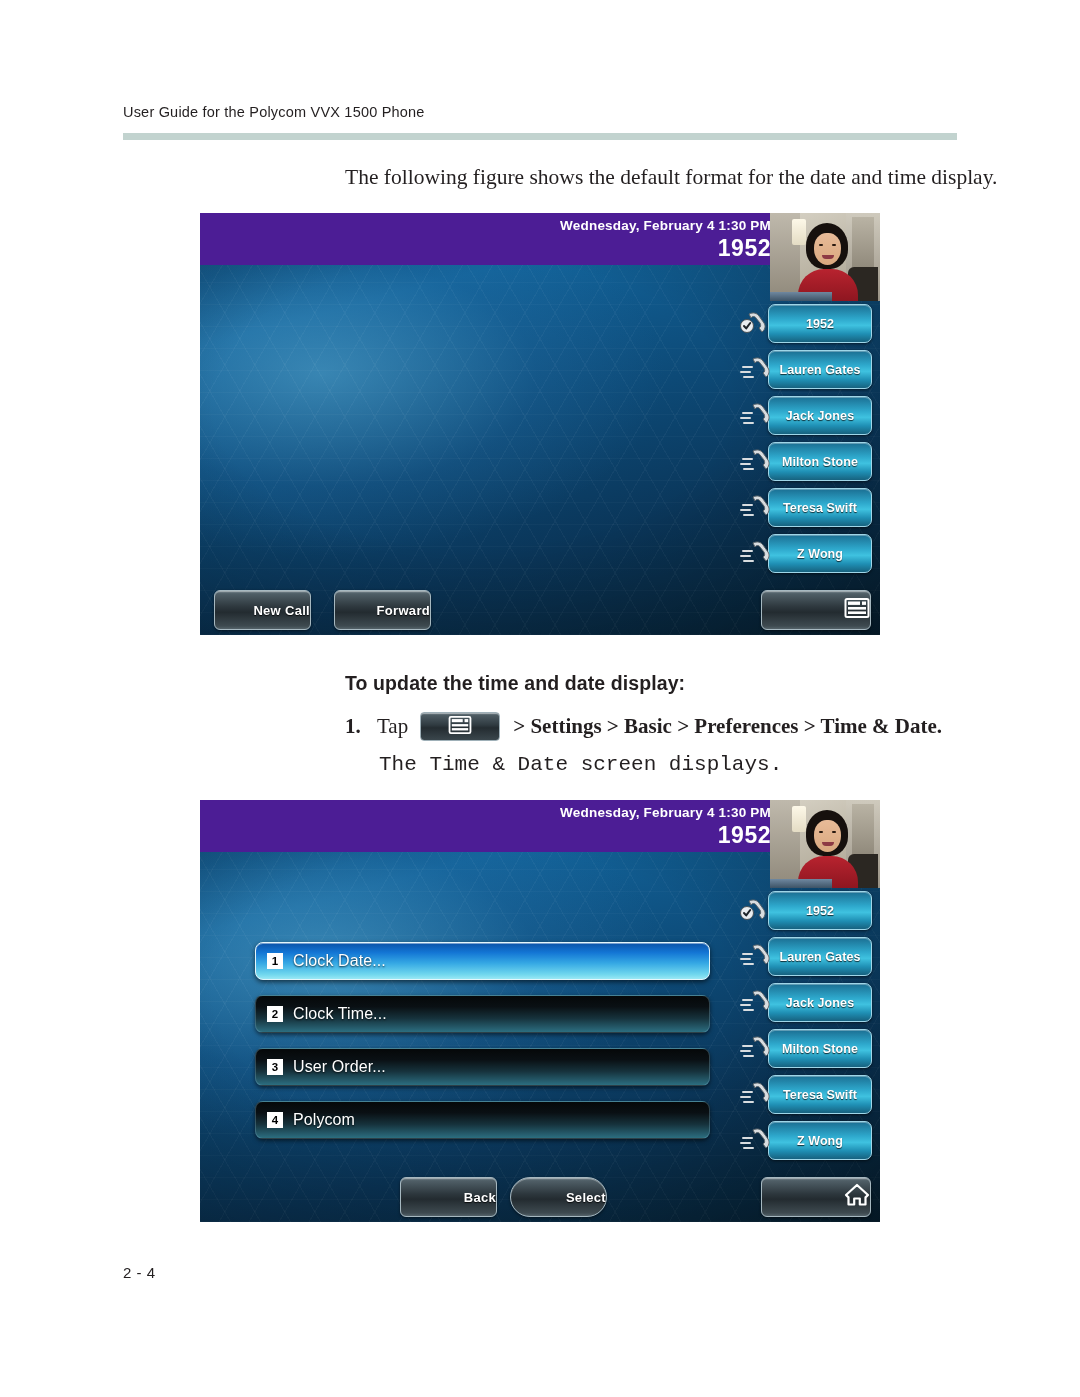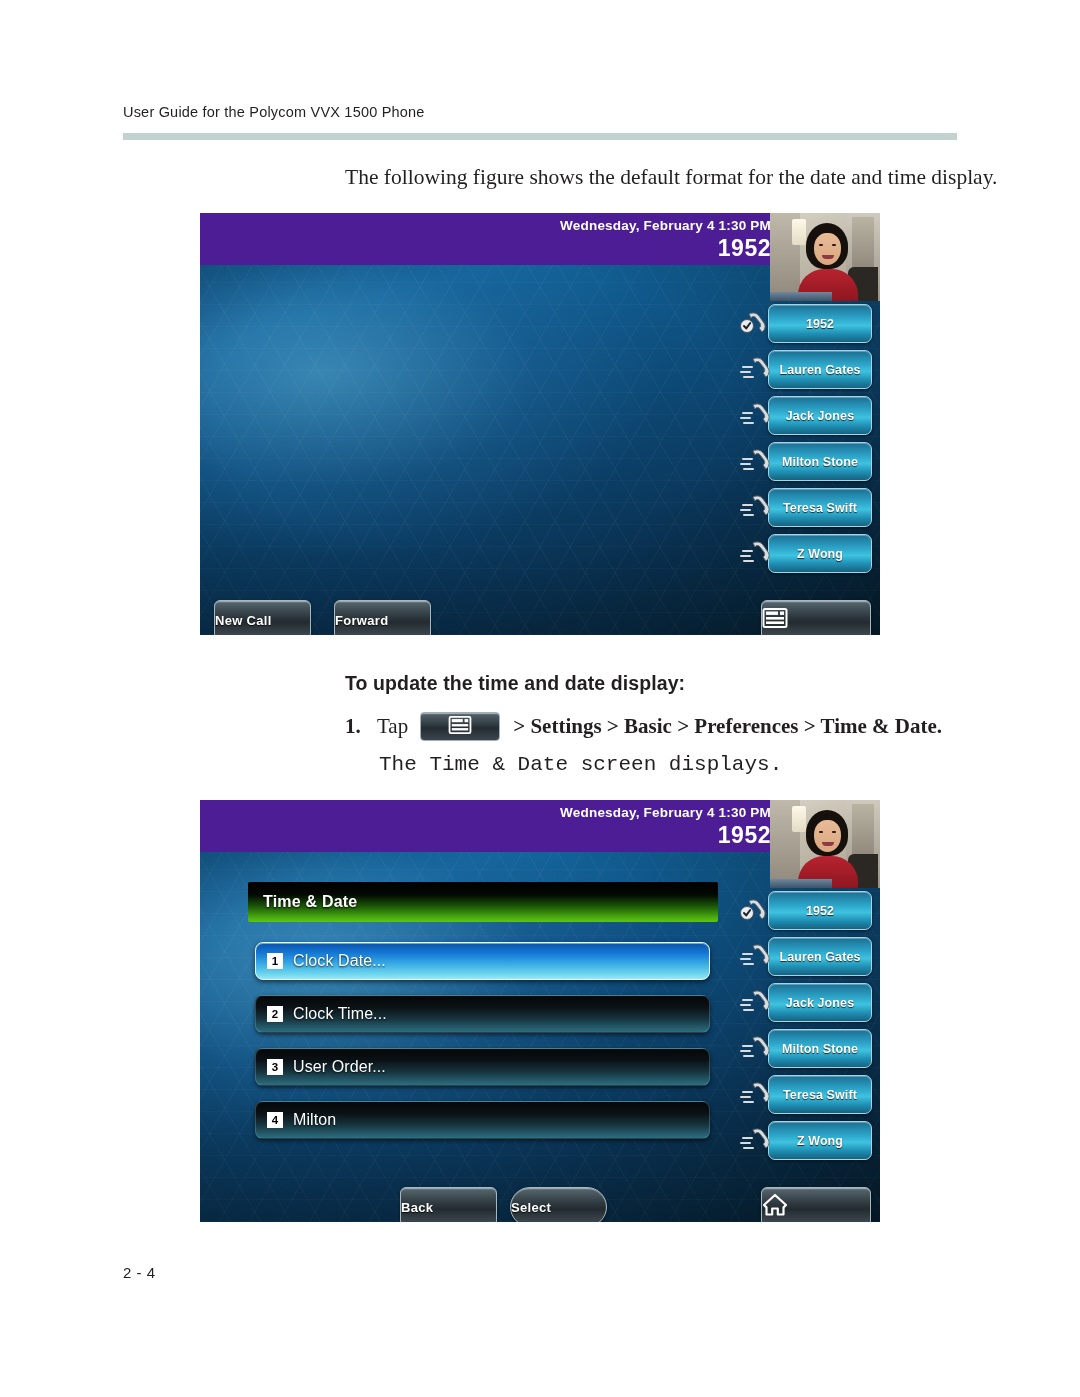--- a/index.html
+++ b/index.html
@@ -259,29 +259,29 @@
   .softkey-bar {
     position: absolute;
     left: 0;
     right: 0;
     bottom: 0;
     height: 56px;
     z-index: 6;
   }
   .softkey {
     position: absolute;
-    top: 21px;
+    top: 11px;
     height: 38px;
     border-radius: 6px;
     background: linear-gradient(180deg, #7e8d95 0%, #505f67 7%, #2d373d 42%, #232b30 56%, #3e4a50 92%, #55636a 100%);
     border: 1px solid #a6b8c0;
     box-shadow: 0 1px 3px rgba(0,0,0,0.5), inset 0 1px 0 rgba(255,255,255,0.3);
     display: flex;
     align-items: center;
-    justify-content: flex-start;
+    justify-content: flex-end;
   }
   .softkey-label {
     color: #ffffff;
     font-size: 13px;
     font-weight: bold;
     letter-spacing: 0.3px;
     text-shadow: 0 1px 1px rgba(0,0,0,0.8);
   }
   .sk1 { left: 14px;  width: 95px; }
   .sk2 { left: 134px; width: 95px; }
@@ -560,40 +560,37 @@
     <div class="vv-body"></div>
     <div class="vv-hair"></div>
     <div class="vv-face">
       <div class="vv-eye l"></div>
       <div class="vv-eye r"></div>
       <div class="vv-mouth"></div>
     </div>
     <div class="vv-monitor"></div>
   </div>
 
-  <div class="menu-title">
-    <span class="menu-title-text">Time &amp; Date</span>
-  </div>
 
   <div class="menu-list">
     <div class="menu-item selected">
       <span class="menu-index">1</span>
       <span class="menu-label">Clock Date...</span>
     </div>
     <div class="menu-item">
       <span class="menu-index">2</span>
       <span class="menu-label">Clock Time...</span>
     </div>
     <div class="menu-item">
       <span class="menu-index">3</span>
       <span class="menu-label">User Order...</span>
     </div>
     <div class="menu-item">
       <span class="menu-index">4</span>
-      <span class="menu-label">Milton</span>
+      <span class="menu-label">Polycom</span>
     </div>
   </div>
 
   <div class="linekeys">
     <div class="linekey-row">
       <span class="handset-icon">
         <svg viewBox="0 0 34 30" width="34" height="30">
           <g fill="#d9dde0" stroke="#5b646a" stroke-width="1">
             <path d="M9 5 C13 3 17 4 19 7 L24 14 C26 17 25 21 22 23 L19 19 C21 18 21 16 20 14 L16 9 C15 7 12 7 11 9 Z"></path>
           </g>

